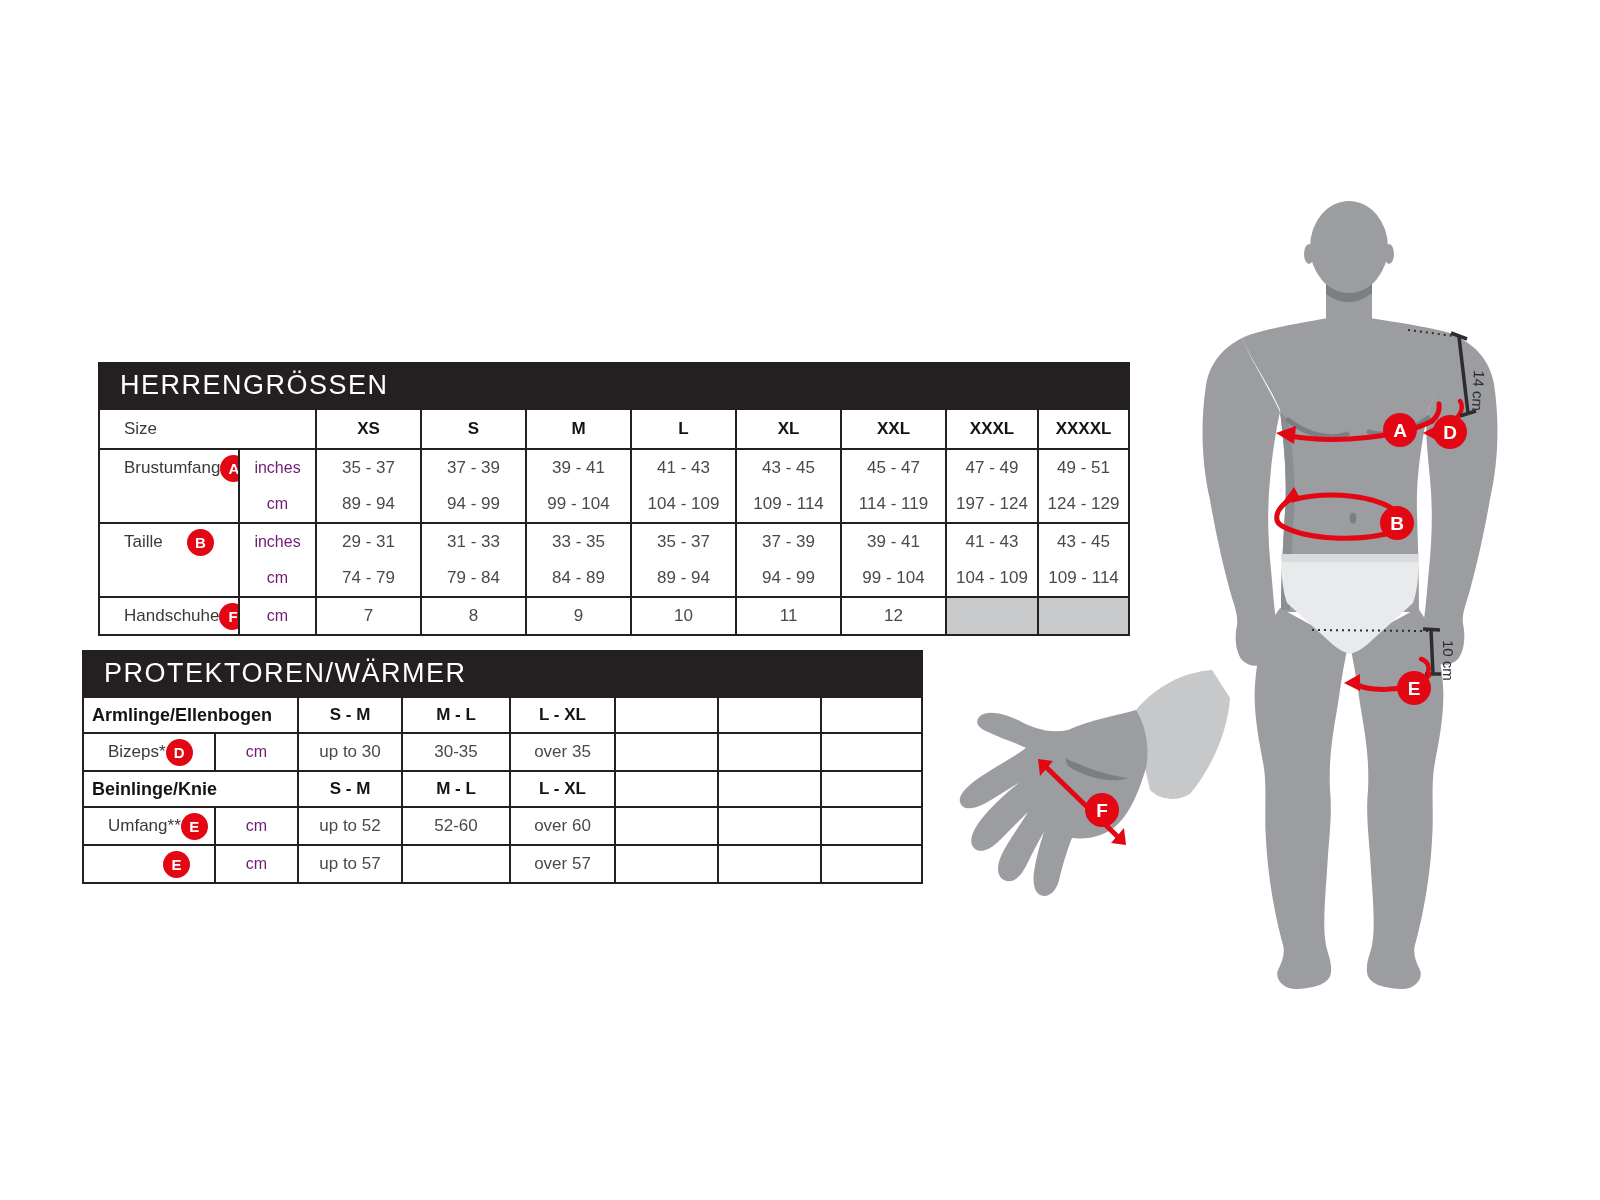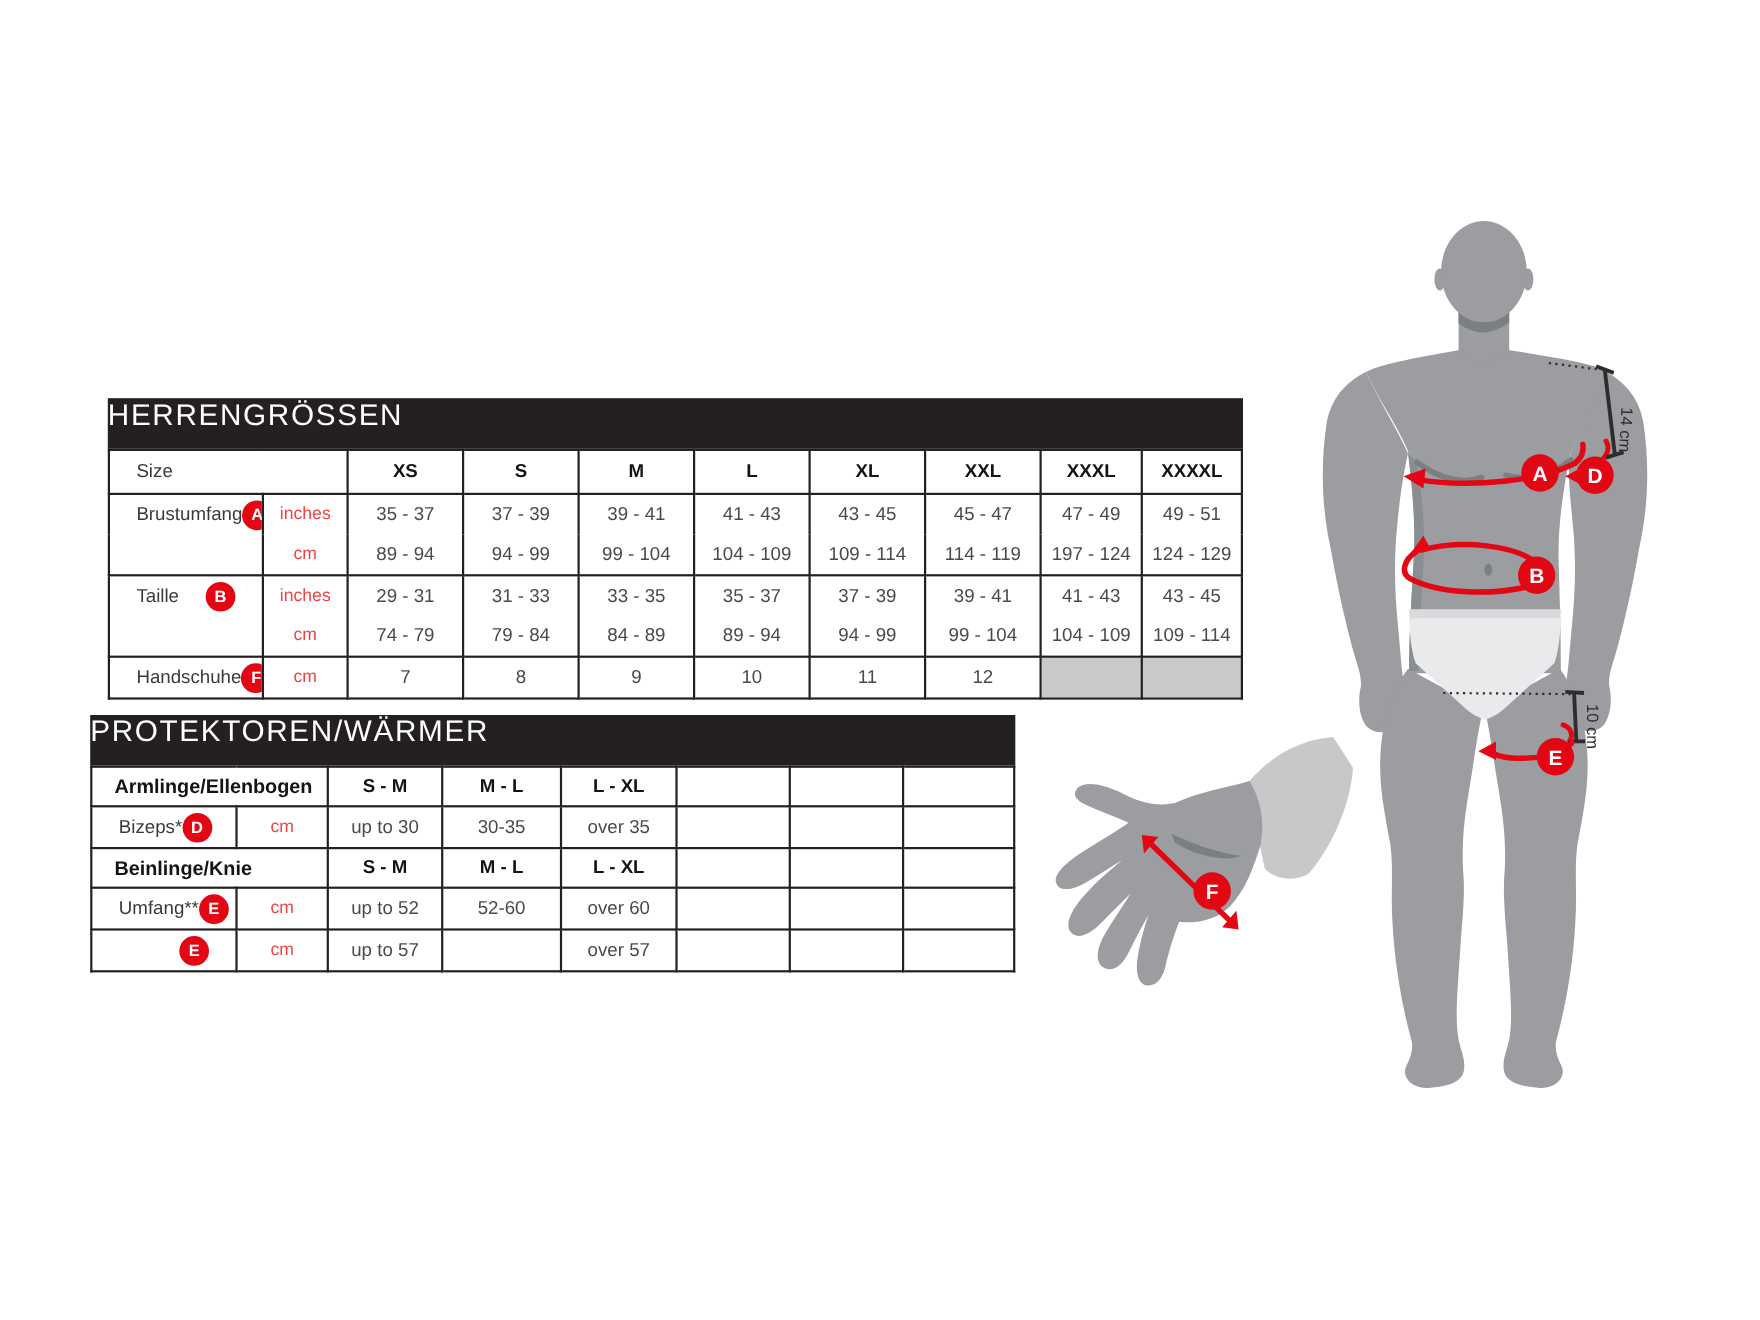--- a/index.html
+++ b/index.html
@@ -1,28 +1,28 @@
 <!DOCTYPE html>
 <html><head>
 <meta charset="utf-8">
 <style>
   html,body{margin:0;padding:0;background:#fff;}
   #canvas{position:relative;width:1600px;height:1200px;background:#ffffff;overflow:hidden;
           font-family:"Liberation Sans",sans-serif;}
   .tablewrap{position:absolute;}
-  .bar{height:46px;background:#242021;color:#ffffff;display:flex;
-       padding-left:0;box-sizing:border-box;font-size:27px;letter-spacing:1.5px;font-weight:400;}
+  .bar{height:46px;background:#242021;color:#ffffff;display:flex;align-items:center;
+       padding-left:22px;box-sizing:border-box;font-size:27px;letter-spacing:1.5px;font-weight:400;}
   table{border-collapse:collapse;width:100%;table-layout:fixed;}
   td{border:2px solid #242021;text-align:center;vertical-align:middle;
      font-size:17px;color:#4a4a4a;padding:0;overflow:hidden;white-space:nowrap;}
   td.hb{border-bottom-style:hidden;}
   td.lbl{text-align:left;padding:0 24px;color:#3a3a3a;vertical-align:top;}
-  td.unit{font-size:16px;color:#ef4444;}
+  td.unit{font-size:16px;color:#701a75;}
   td.hdr{font-weight:bold;color:#141414;}
-  td.hdrlbl{font-weight:bold;color:#141414;text-align:left;padding:0 20px;font-size:18px;}
+  td.hdrlbl{font-weight:bold;color:#141414;text-align:left;padding:0 8px;font-size:18px;}
   td.disabled{background:#c7c9ca;}
   .flexlbl{display:flex;justify-content:space-between;align-items:center;height:36px;text-align:center;}
   .marker{display:inline-flex;width:27px;height:27px;border-radius:50%;background:#e30613;
           color:#fff;font-weight:bold;font-size:15px;align-items:center;justify-content:center;flex:0 0 auto;}
   .figure-svg{position:absolute;}
   text.rot{font-size:15px;fill:#2d2d2d;}
   text.mk{font-size:19px;font-weight:bold;fill:#ffffff;text-anchor:middle;}
 </style>
 </head>
 <body>

